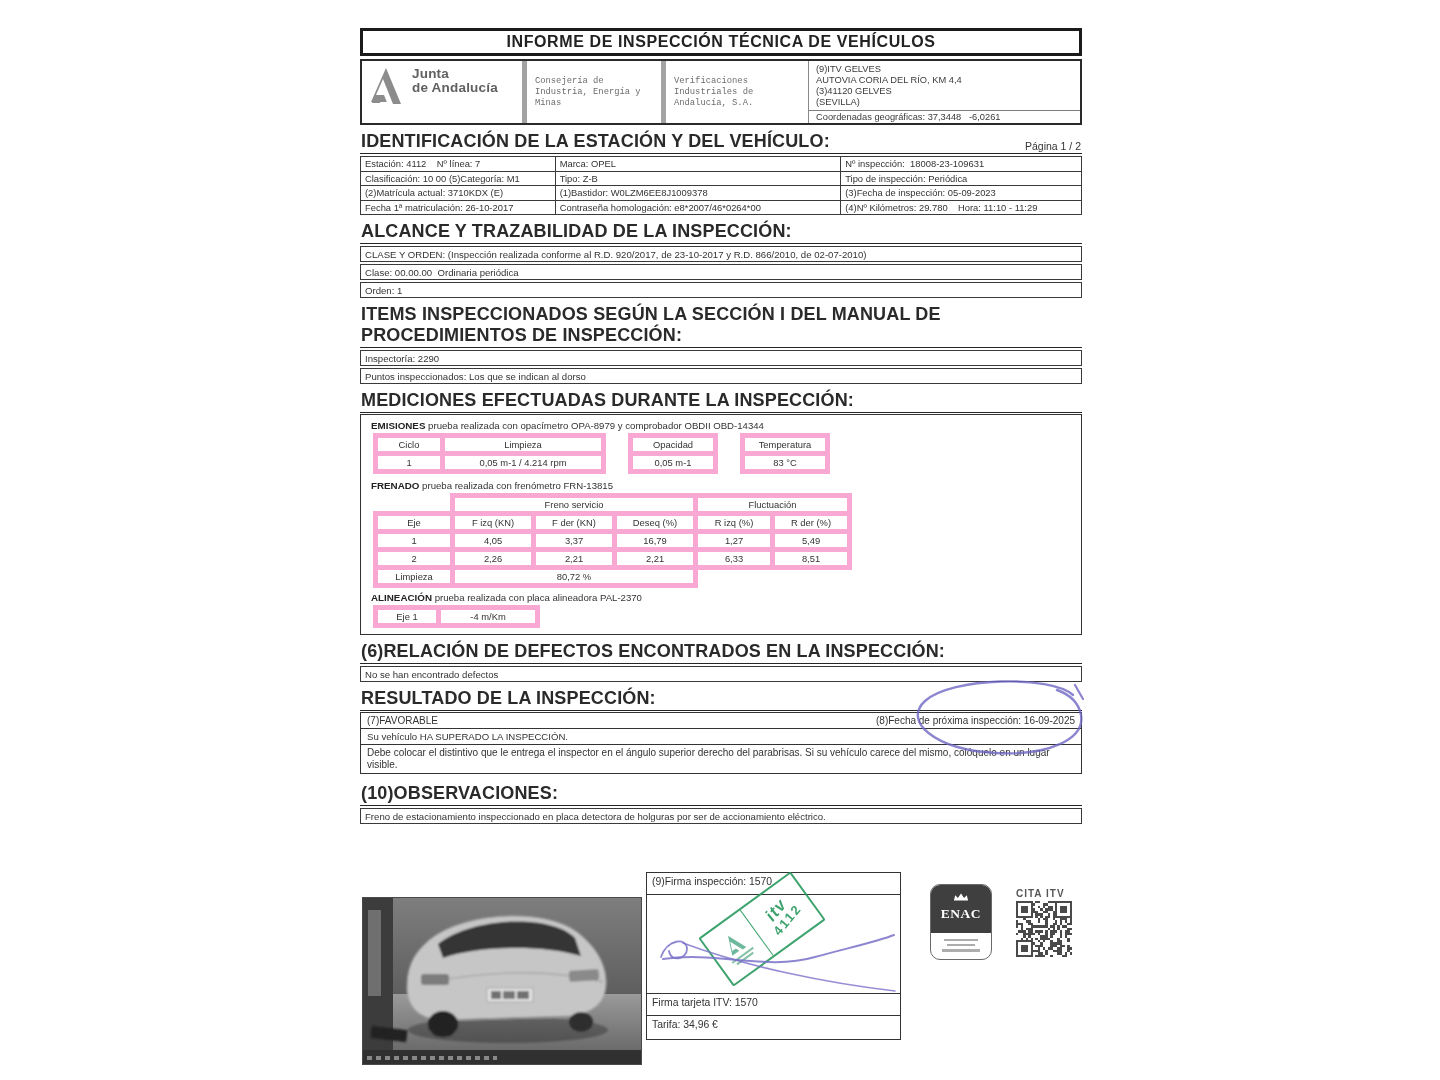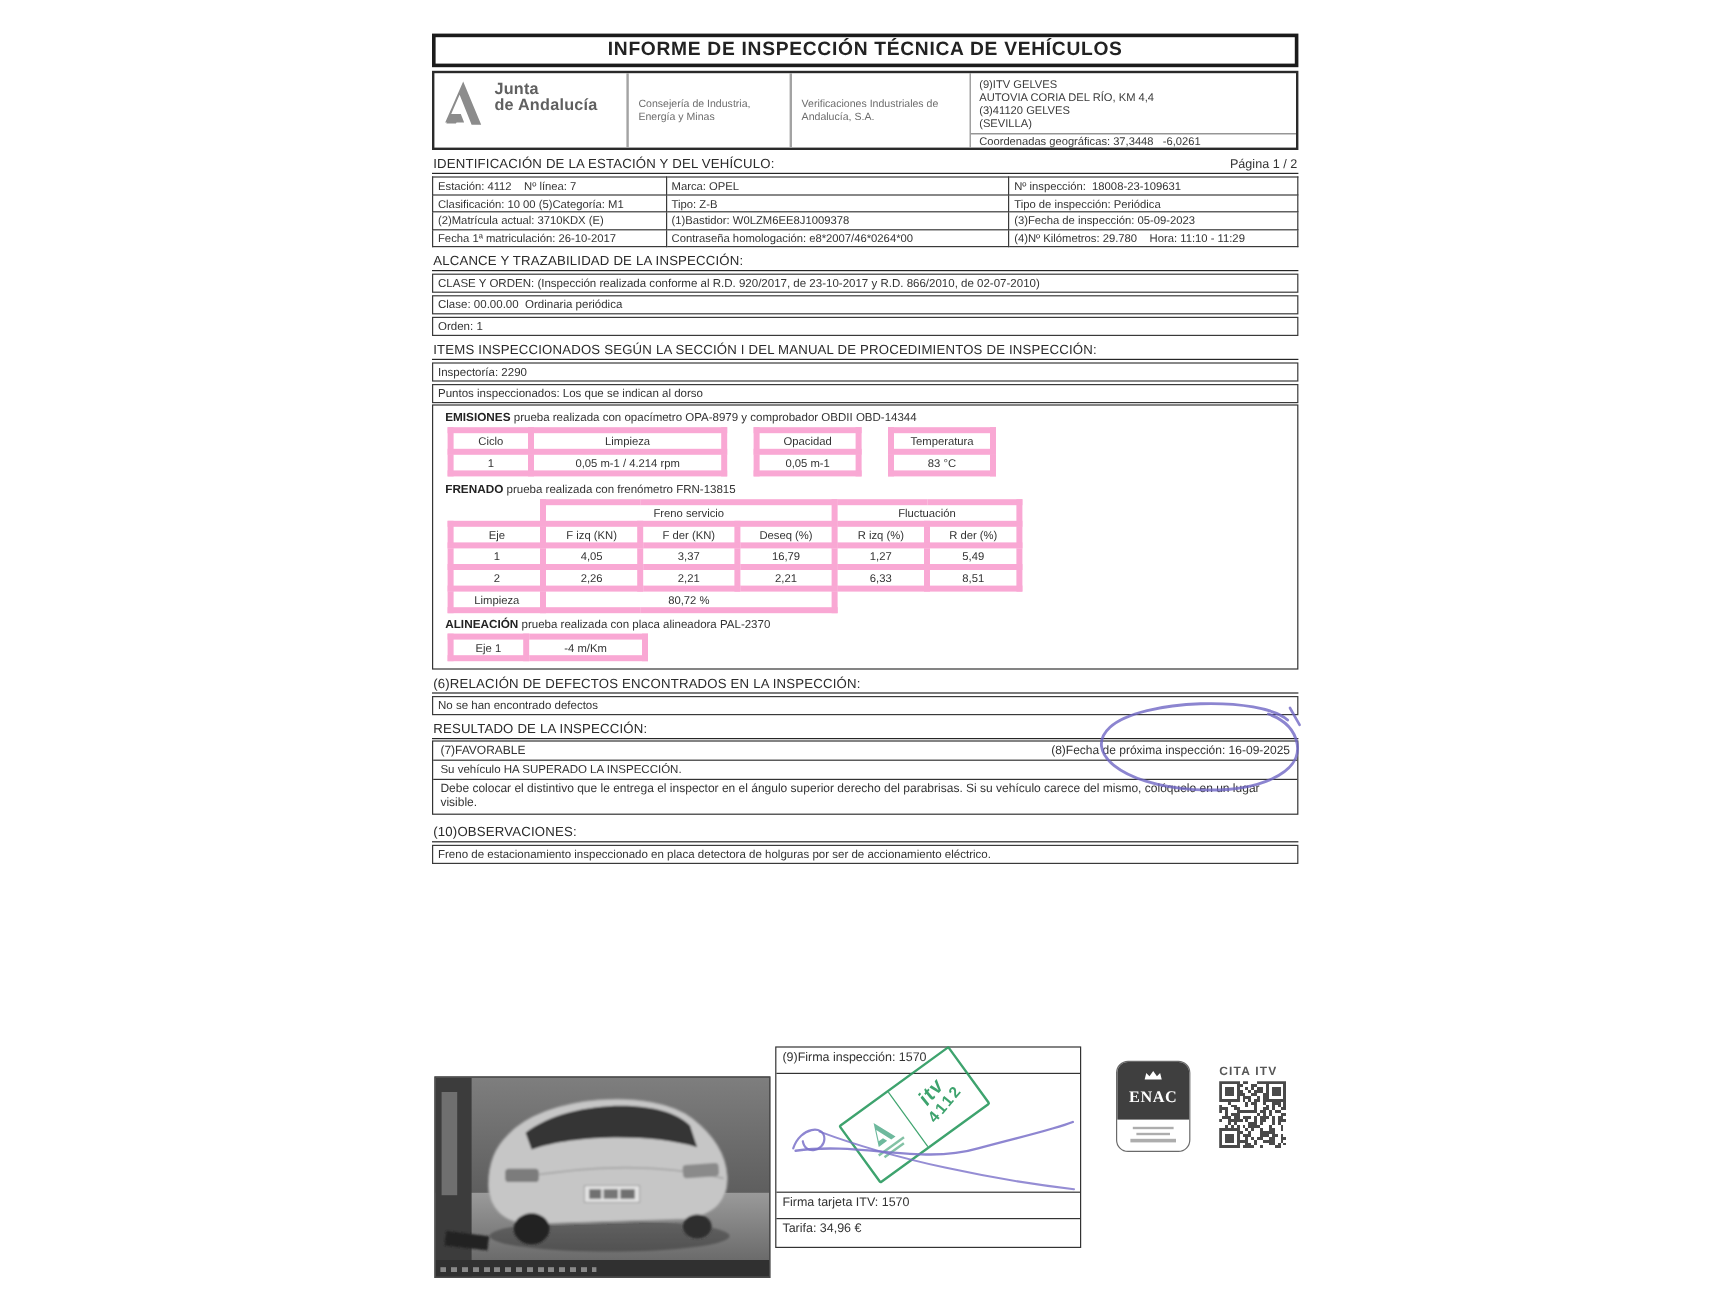--- a/index.html
+++ b/index.html
@@ -12,30 +12,30 @@
 
   
   .title-box{border:3px solid #1b1b1b;height:22px;line-height:21px;text-align:center;
     font-weight:bold;font-size:16px;letter-spacing:.6px;color:#222;}
 
   
   .header-box{margin-top:3px;border:2px solid #2a2a2a;height:62px;display:flex;align-items:stretch;}
   .logo-cell{display:flex;align-items:flex-start;padding:6px 10px 6px 8px;width:142px;}
   .logo-mark{margin-right:8px;flex:0 0 auto;}
   .logo-text{font-weight:bold;color:#606060;font-size:13.5px;line-height:14px;letter-spacing:.2px;}
-  .hd-cell{border-left:2px solid #a3a3a3;padding:20px 8px;width:118px;font-size:8.8px;color:#6d6d6d;line-height:11px;display:flex;align-items:center;}
-  .addr-cell{border-left:1px solid #8a8a8a;margin-left:auto;width:258px;display:flex;flex-direction:column;justify-content:center;padding:3px 6px 0 7px;}
+  .hd-cell{border-left:5px solid #a3a3a3;padding:20px 8px;width:118px;font-size:8.8px;color:#6d6d6d;line-height:11px;display:flex;align-items:center;font-family:Liberation Mono, monospace;}
+  .addr-cell{border-left:1px solid #8a8a8a;margin-left:auto;width:258px;display:flex;flex-direction:column;justify-content:flex-start;padding:3px 6px 0 7px;}
   .addr-line{font-size:9.3px;line-height:11px;color:#3a3a3a;white-space:pre-wrap;}
   .addr-sep{border-top:1px solid #7d7d7d;margin:2px -6px 1px -7px;}
   .coords{font-size:9.3px;color:#3a3a3a;white-space:pre-wrap;}
 
   
   .sec-heading{margin-top:5px;display:flex;justify-content:space-between;align-items:flex-end;
     border-bottom:1.6px solid #262626;padding:1px 1px 1px 1px;}
-  .sec-heading .h{font-weight:normal;font-size:11px;letter-spacing:.15px;color:#2a2a2a;}
+  .sec-heading .h{font-weight:bold;font-size:18px;letter-spacing:.15px;color:#2a2a2a;}
   .sec-heading .pg{font-weight:normal;font-size:10.5px;color:#333;}
 
   
   .bar{border:1px solid #3a3a3a;font-size:9.6px;padding:1.5px 4px;margin-top:2px;min-height:11px;
     white-space:pre-wrap;color:#333;line-height:11px;}
 
   
   table.idt{width:100%;border-collapse:collapse;margin-top:2px;}
   table.idt td{border:1px solid #3a3a3a;font-size:9.4px;padding:0 4px;height:13.5px;white-space:pre-wrap;color:#333;}
 
@@ -165,20 +165,23 @@
   <div class="bar">CLASE Y ORDEN: (Inspección realizada conforme al R.D. 920/2017, de 23-10-2017 y R.D. 866/2010, de 02-07-2010)</div>
   <div class="bar">Clase: 00.00.00  Ordinaria periódica</div>
   <div class="bar">Orden: 1</div>
 
   <div class="sec-heading">
     <span class="h">ITEMS INSPECCIONADOS SEGÚN LA SECCIÓN I DEL MANUAL DE PROCEDIMIENTOS DE INSPECCIÓN:</span>
   </div>
   <div class="bar">Inspectoría: 2290</div>
   <div class="bar">Puntos inspeccionados: Los que se indican al dorso</div>
 
+  <div class="sec-heading">
+    <span class="h">MEDICIONES EFECTUADAS DURANTE LA INSPECCIÓN:</span>
+  </div>
   <div class="med-box">
 
     <div class="mline">
       <b>EMISIONES</b><span> prueba realizada con opacímetro OPA-8979 y comprobador OBDII OBD-14344</span>
     </div>
     <div class="emis-row">
       <table class="mtab">
         <tbody>
             <tr>
           <td style="width:56px">Ciclo</td>

